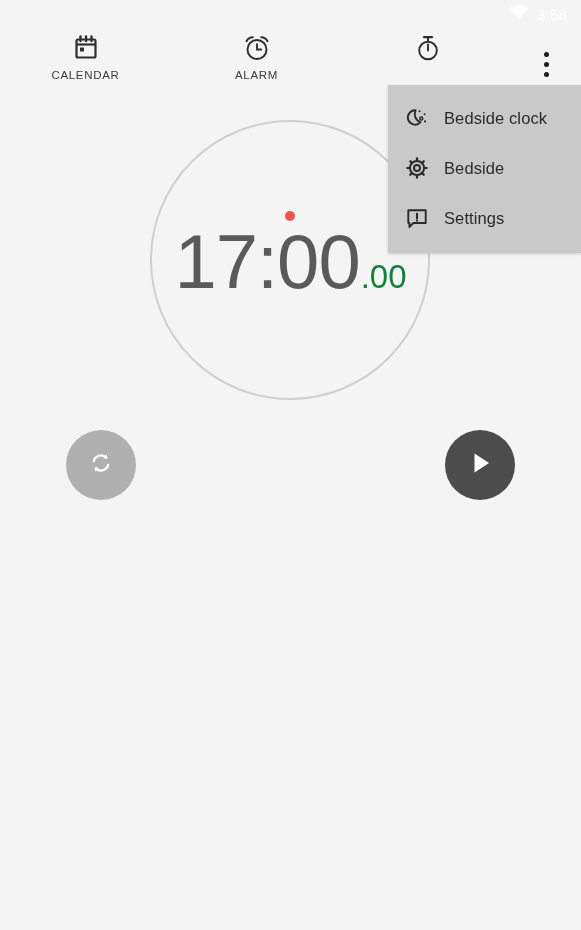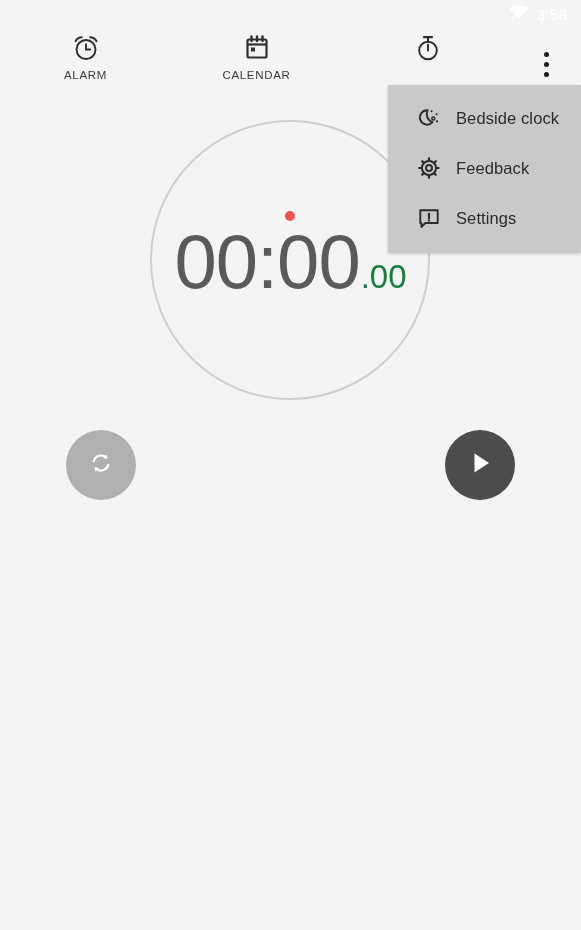--- a/index.html
+++ b/index.html
@@ -189,21 +189,21 @@
     width: 193px;
     background: #c9c9c9;
     z-index: 4;
     padding: 8px 0 10px 0;
     box-shadow: 0 1px 3px rgba(0,0,0,0.18);
   }
   .menu-item {
     display: flex;
     align-items: center;
     height: 50px;
-    padding-left: 28px;
+    padding-left: 16px;
     gap: 14px;
     cursor: pointer;
   }
   .menu-icon {
     width: 26px;
     height: 26px;
     display: flex;
     align-items: center;
     justify-content: center;
     flex: 0 0 26px;
@@ -221,50 +221,50 @@
 <div class="status-bar">
   <span class="wifi-icon">
     <svg width="20" height="15" viewBox="0 0 20 15">
       <path d="M10 14.5 L0.5 3.2 C3.1 1.2 6.4 0.2 10 0.2 C13.6 0.2 16.9 1.2 19.5 3.2 Z" fill="#ffffff" opacity="0.95"></path>
     </svg>
   </span>
   <span class="status-time">3:58</span>
 </div>
 
 <div class="tab-bar">
-
-  <div class="tab">
-    <span class="tab-icon">
-      <svg width="30" height="30" viewBox="0 0 30 30">
-        <circle cx="15" cy="16.5" r="9.5" fill="none" stroke="#2e2e2e" stroke-width="1.9"></circle>
-        <path d="M15 11.2 V16.5 H19.2" fill="none" stroke="#2e2e2e" stroke-width="1.9" stroke-linecap="round"></path>
-        <path d="M4.5 8.2 A7.5 7.5 0 0 1 10.8 4.2" fill="none" stroke="#2e2e2e" stroke-width="1.9" stroke-linecap="round"></path>
-        <path d="M25.5 8.2 A7.5 7.5 0 0 0 19.2 4.2" fill="none" stroke="#2e2e2e" stroke-width="1.9" stroke-linecap="round"></path>
-      </svg>
-    </span>
-    <span class="tab-label">ALARM</span>
-  </div>
 
   <div class="tab">
     <span class="tab-icon">
       <svg width="30" height="30" viewBox="0 0 30 30">
         <rect x="5.5" y="6.5" width="19" height="18" rx="1.5" fill="none" stroke="#2e2e2e" stroke-width="2.2"></rect>
         <path d="M5.5 11.5 H24.5" stroke="#2e2e2e" stroke-width="2.2"></path>
         <path d="M9.5 3.5 V8" stroke="#2e2e2e" stroke-width="2.4" stroke-linecap="round"></path>
         <path d="M15 3.5 V8" stroke="#2e2e2e" stroke-width="2.4" stroke-linecap="round"></path>
         <path d="M20.5 3.5 V8" stroke="#2e2e2e" stroke-width="2.4" stroke-linecap="round"></path>
         <rect x="9" y="14.5" width="4" height="4" fill="#2e2e2e"></rect>
       </svg>
     </span>
     <span class="tab-label">CALENDAR</span>
   </div>
 
   <div class="tab">
     <span class="tab-icon">
       <svg width="30" height="30" viewBox="0 0 30 30">
+        <circle cx="15" cy="16.5" r="9.5" fill="none" stroke="#2e2e2e" stroke-width="1.9"></circle>
+        <path d="M15 11.2 V16.5 H19.2" fill="none" stroke="#2e2e2e" stroke-width="1.9" stroke-linecap="round"></path>
+        <path d="M4.5 8.2 A7.5 7.5 0 0 1 10.8 4.2" fill="none" stroke="#2e2e2e" stroke-width="1.9" stroke-linecap="round"></path>
+        <path d="M25.5 8.2 A7.5 7.5 0 0 0 19.2 4.2" fill="none" stroke="#2e2e2e" stroke-width="1.9" stroke-linecap="round"></path>
+      </svg>
+    </span>
+    <span class="tab-label">ALARM</span>
+  </div>
+
+  <div class="tab">
+    <span class="tab-icon">
+      <svg width="30" height="30" viewBox="0 0 30 30">
         <circle cx="15" cy="17.5" r="8.8" fill="none" stroke="#2e2e2e" stroke-width="1.9"></circle>
         <path d="M15 11.5 V17.5" fill="none" stroke="#2e2e2e" stroke-width="1.9" stroke-linecap="round"></path>
         <path d="M11 4.2 H19" stroke="#2e2e2e" stroke-width="2.2" stroke-linecap="round"></path>
         <path d="M15 4.2 V8.6" stroke="#2e2e2e" stroke-width="2" stroke-linecap="round"></path>
       </svg>
     </span>
     <span class="tab-label"></span>
     <span class="tab-underline"></span>
   </div>
 
@@ -275,21 +275,21 @@
 <div class="overflow-button">
   <span></span>
   <span></span>
   <span></span>
 </div>
 
 <div class="stopwatch-area">
   <div class="dial"></div>
   <div class="dial-dot"></div>
   <div class="time-display">
-    <span class="time-main">00:00</span>
+    <span class="time-main">17:00</span>
     <span class="time-fraction">.00</span>
   </div>
 </div>
 
 <div class="actions">
 
   <div class="fab fab-reset">
     <span>
       <svg width="30" height="30" viewBox="0 0 30 30">
         <path d="M7.8 13.2 A7.4 7.4 0 0 1 20.2 9.6" fill="none" stroke="#ffffff" stroke-width="2.3" stroke-linecap="round"></path>
@@ -334,21 +334,21 @@
           <path d="M12 19 V21.7"></path>
           <path d="M2.3 12 H5"></path>
           <path d="M19 12 H21.7"></path>
           <path d="M5.2 5.2 L7.1 7.1"></path>
           <path d="M16.9 16.9 L18.8 18.8"></path>
           <path d="M18.8 5.2 L16.9 7.1"></path>
           <path d="M7.1 16.9 L5.2 18.8"></path>
         </g>
       </svg>
     </span>
-    <span class="menu-label">Feedback</span>
+    <span class="menu-label">Bedside</span>
   </div>
 
   <div class="menu-item">
     <span class="menu-icon">
       <svg width="24" height="24" viewBox="0 0 24 24">
         <path d="M3.3 4.3 H20.7 V17 H8.4 L4.4 21 V17 H3.3 Z" fill="none" stroke="#2b2b2b" stroke-width="1.9" stroke-linejoin="round"></path>
         <path d="M12 7.7 V12.4" stroke="#2b2b2b" stroke-width="2.1" stroke-linecap="round"></path>
         <circle cx="12" cy="14.6" r="1.15" fill="#2b2b2b"></circle>
       </svg>
     </span>

